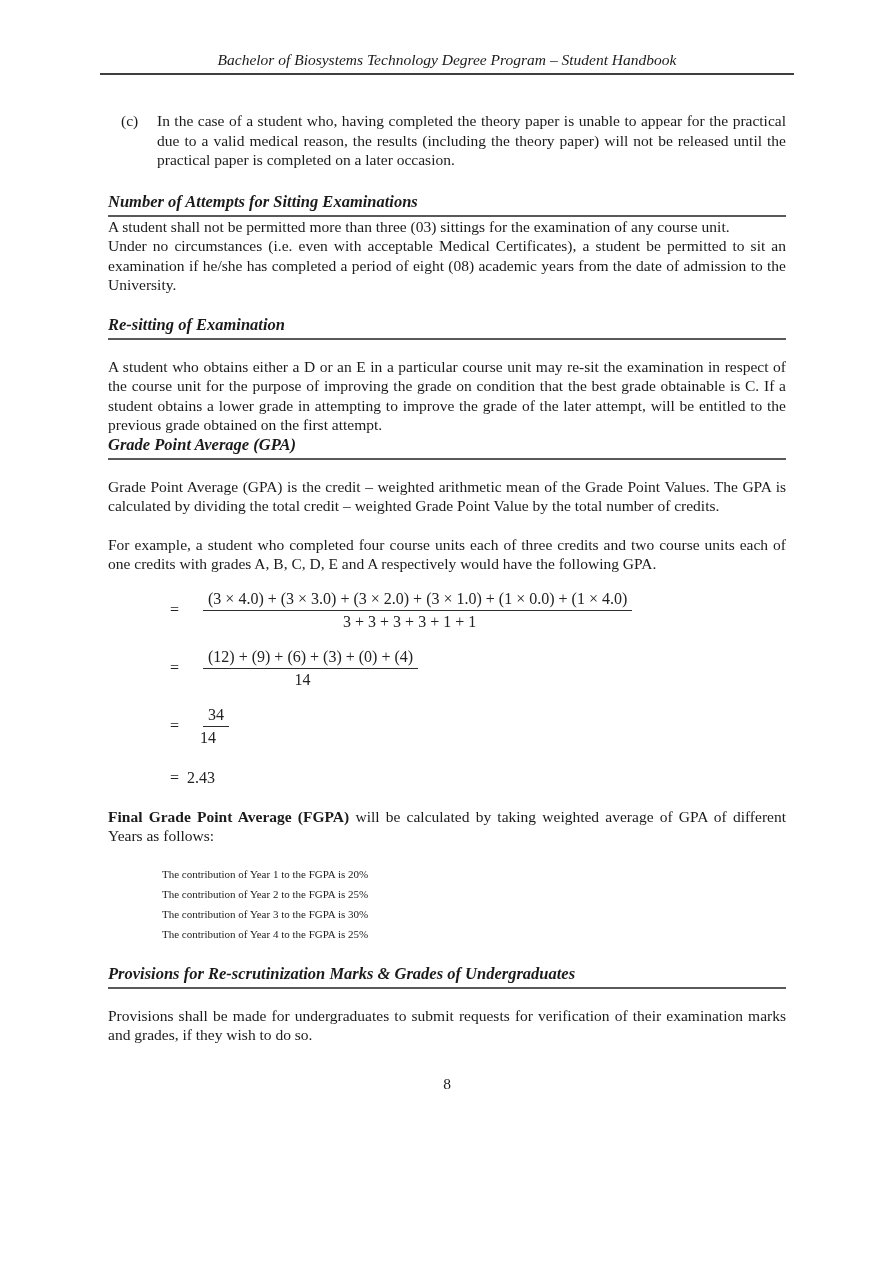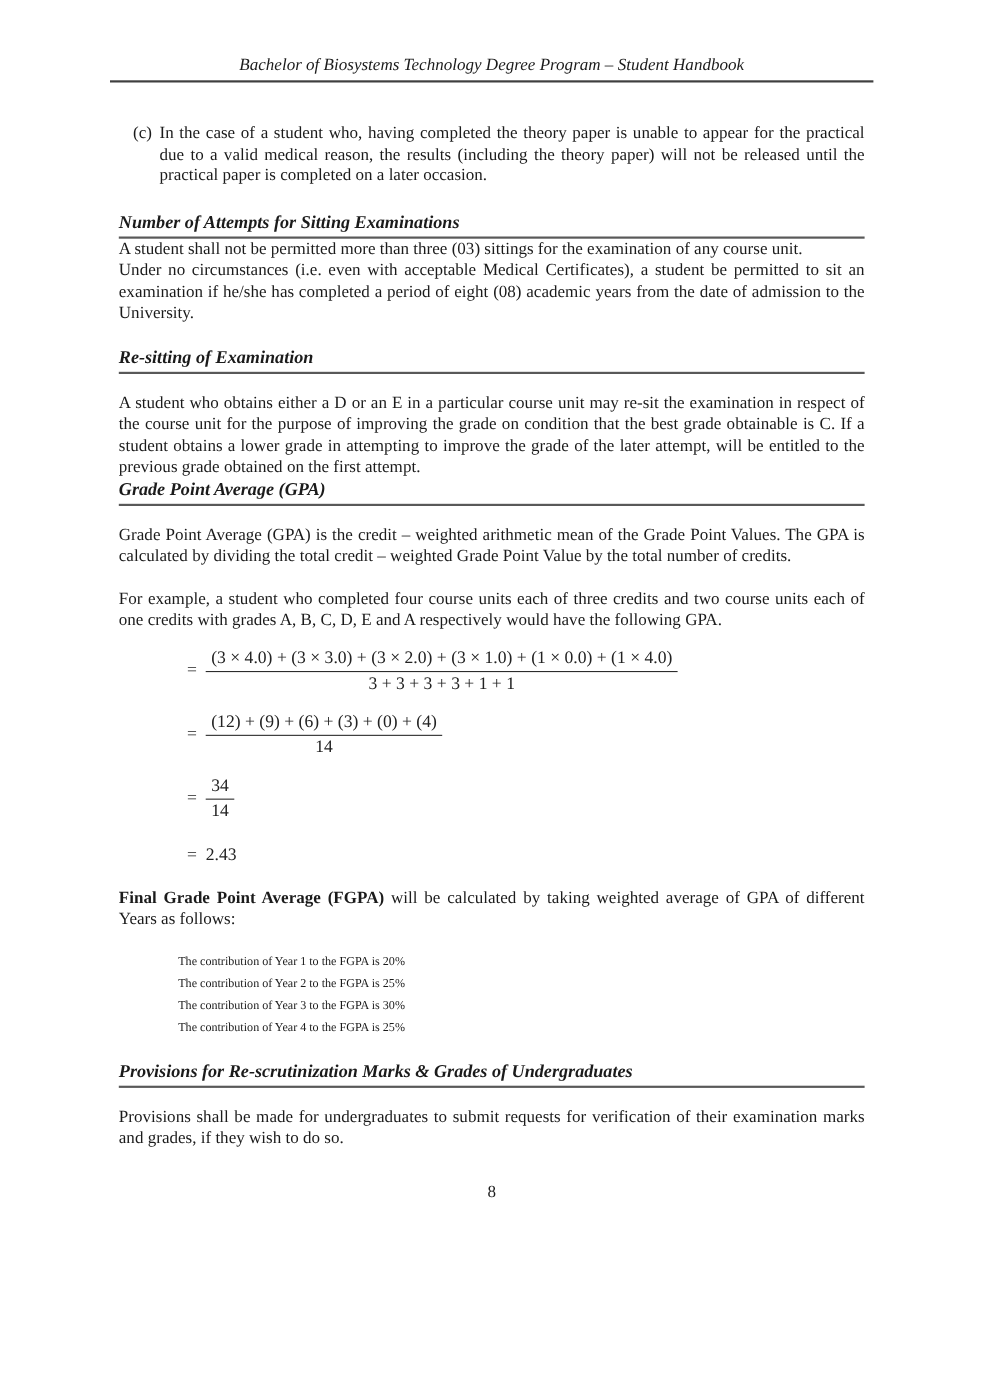--- a/index.html
+++ b/index.html
@@ -42,21 +42,21 @@
   .item-c {
     display: flex;
     margin-top: 36px;
     margin-left: 13px;
   }
   .item-c .item-label {
     flex: 0 0 24px;
     font-size: 15.5px;
     line-height: 19.5px;
   }
-  .item-c .para { flex: 1; }
+  .item-c .para { flex: 1; margin-left: 12px; }
   
   .section-heading {
     font-size: 16.5px;
     font-weight: bold;
     font-style: italic;
     line-height: 19px;
     padding-bottom: 4px;
     border-bottom: 2px solid #595959;
   }
   .mt22 { margin-top: 22px; }
@@ -80,20 +80,21 @@
   .math-row .eq { margin-right: 8px; }
   .frac {
     display: inline-flex;
     flex-direction: column;
     text-align: center;
   }
   .frac .num {
     padding: 0 5px 2px 5px;
     border-bottom: 1.3px solid #2c2c2c;
     white-space: nowrap;
+    margin-left: 16px;
   }
   .frac .den {
     padding-top: 2px;
     white-space: nowrap;
   }
   .math-result { margin-top: 22px; margin-bottom: 0; }
   
   .contrib-list {
     margin-top: 18px;
     padding-left: 54px;

